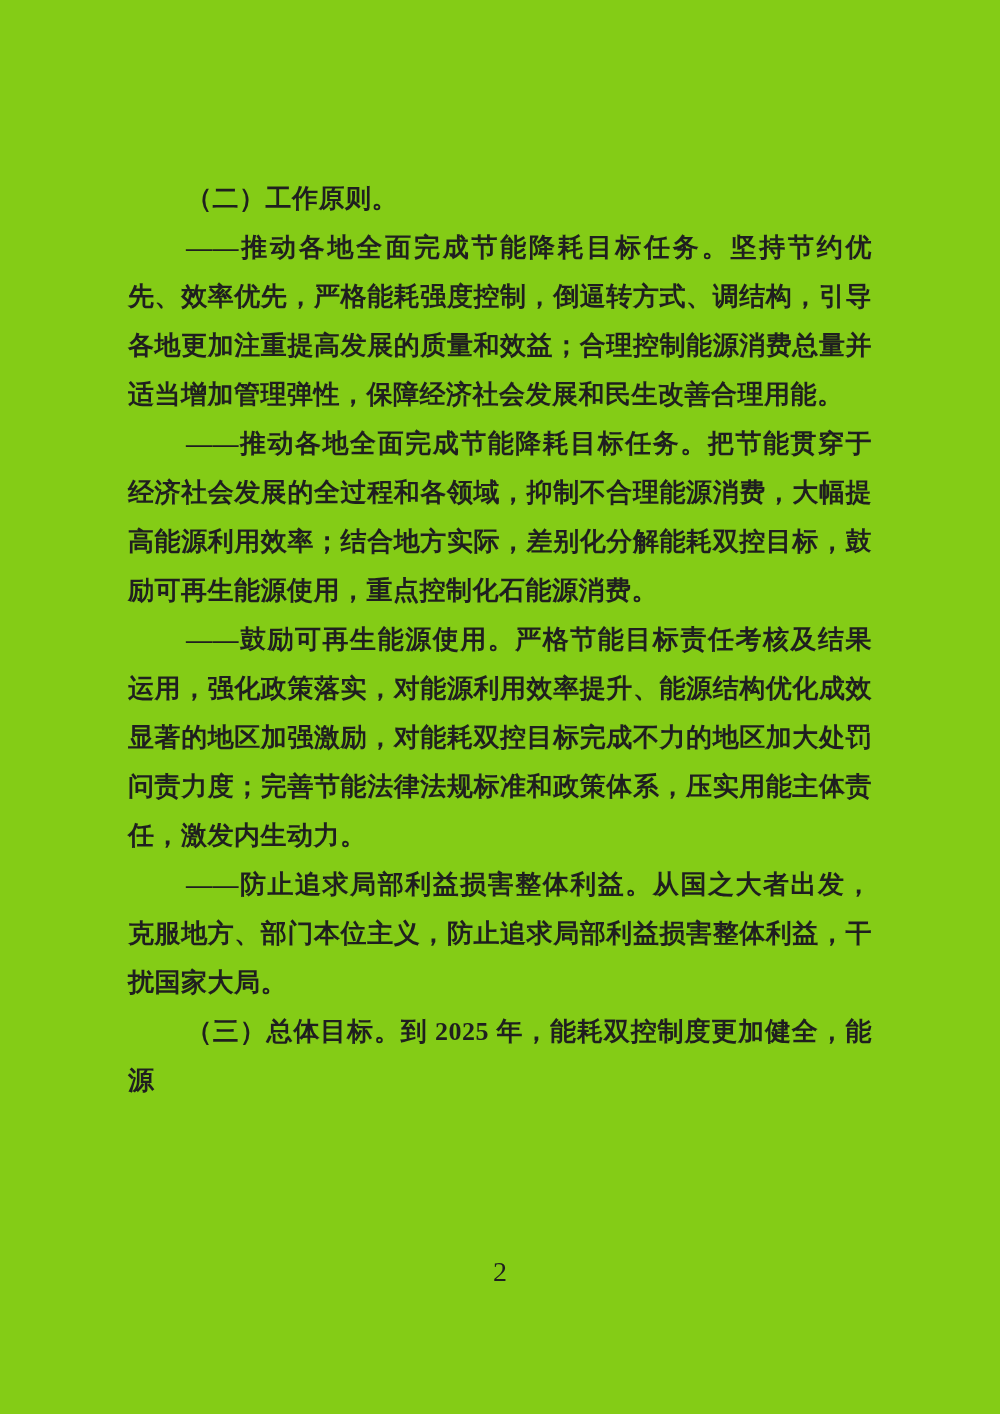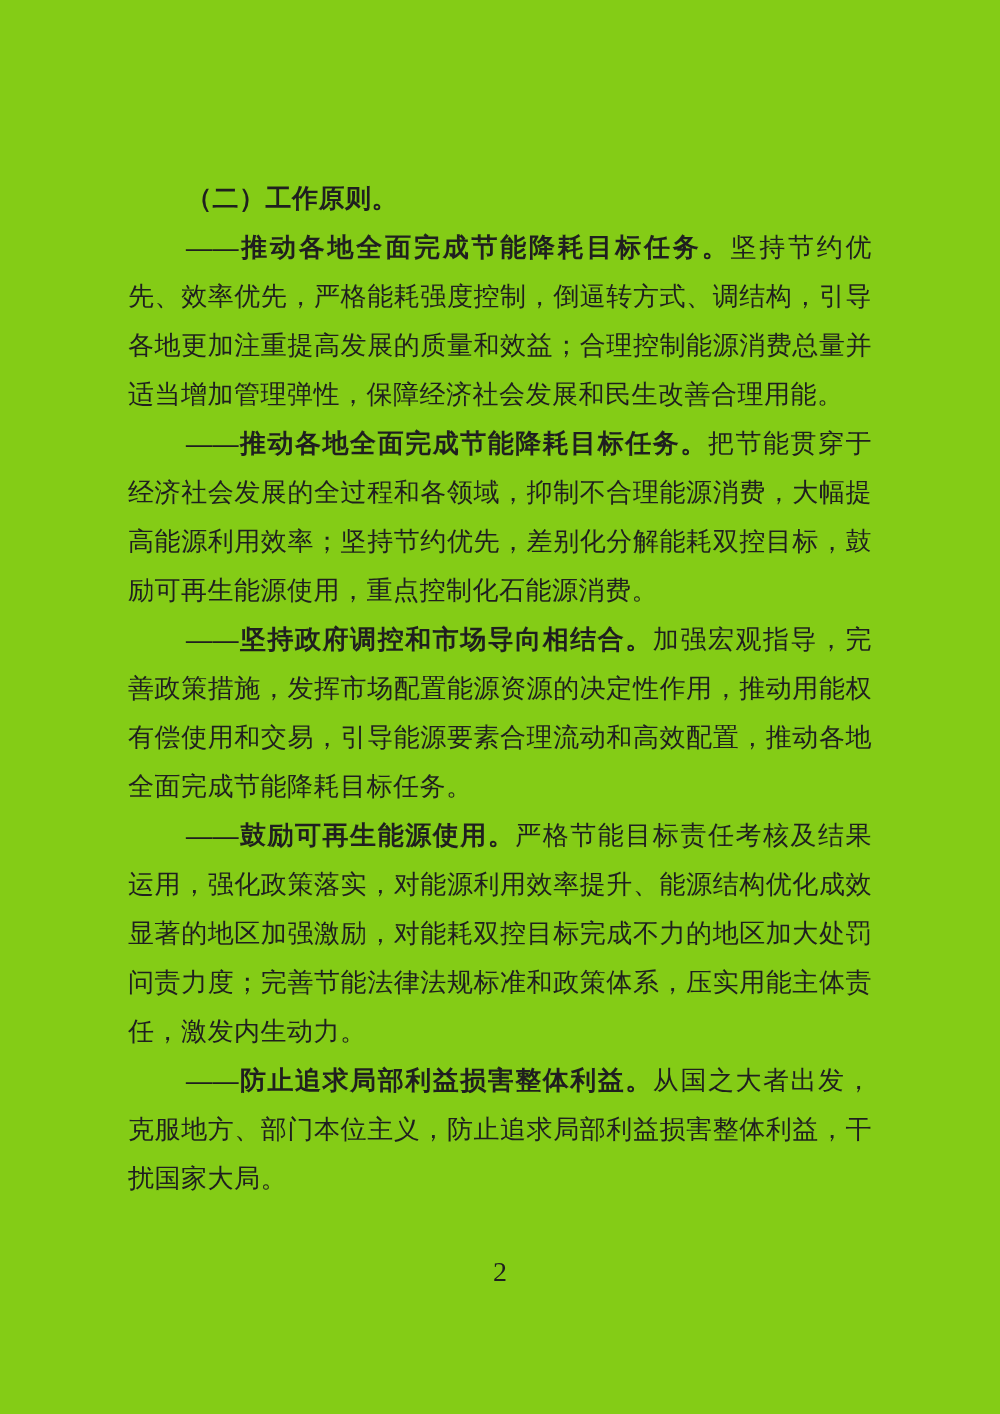--- a/index.html
+++ b/index.html
@@ -29,21 +29,21 @@
     letter-spacing: 0.5px;
     text-align: justify;
     text-justify: inter-character;
     text-indent: 58px;
     word-break: break-all;
   }
   .para .lead {
     font-weight: bold;
   }
   .para .body {
-    font-weight: normal;
+    font-weight: bold;
   }
   .page-number {
     position: absolute;
     left: 0;
     top: 1252px;
     width: 100%;
     text-align: center;
     font-size: 28px;
     line-height: 40px;
     color: #1f1f1f;
@@ -52,25 +52,25 @@
 </head>
 <body>
 
 <div class="page">
   <div class="content">
 
     <p class="para"><span class="lead">（二）工作原则。</span><span class="body"></span></p>
 
     <p class="para"><span class="lead">——推动各地全面完成节能降耗目标任务。</span><span class="body">坚持节约优先、效率优先，严格能耗强度控制，倒逼转方式、调结构，引导各地更加注重提高发展的质量和效益；合理控制能源消费总量并适当增加管理弹性，保障经济社会发展和民生改善合理用能。</span></p>
 
-    <p class="para"><span class="lead">——推动各地全面完成节能降耗目标任务。</span><span class="body">把节能贯穿于经济社会发展的全过程和各领域，抑制不合理能源消费，大幅提高能源利用效率；坚持节约优先，差别化分解能耗双控目标，鼓励可再生能源使用，重点控制化石能源消费。</span></p>
+    <p class="para"><span class="lead">——推动各地全面完成节能降耗目标任务。</span><span class="body">把节能贯穿于经济社会发展的全过程和各领域，抑制不合理能源消费，大幅提高能源利用效率；结合地方实际，差别化分解能耗双控目标，鼓励可再生能源使用，重点控制化石能源消费。</span></p>
 
-    <p class="para"><span class="lead">——坚持政府调控和市场导向相结合。</span><span class="body">加强宏观指导，完善政策措施，发挥市场配置能源资源的决定性作用，推动用能权有偿使用和交易，引导能源要素合理流动和高效配置，推动各地全面完成节能降耗目标任务。</span></p>
 
     <p class="para"><span class="lead">——鼓励可再生能源使用。</span><span class="body">严格节能目标责任考核及结果运用，强化政策落实，对能源利用效率提升、能源结构优化成效显著的地区加强激励，对能耗双控目标完成不力的地区加大处罚问责力度；完善节能法律法规标准和政策体系，压实用能主体责任，激发内生动力。</span></p>
 
     <p class="para"><span class="lead">——防止追求局部利益损害整体利益。</span><span class="body">从国之大者出发，克服地方、部门本位主义，防止追求局部利益损害整体利益，干扰国家大局。</span></p>
 
+    <p class="para"><span class="lead">（三）总体目标。</span><span class="body">到 2025 年，能耗双控制度更加健全，能源</span></p>
 
   </div>
 
   <div class="page-number">2</div>
 </div>
 
 </body></html>

